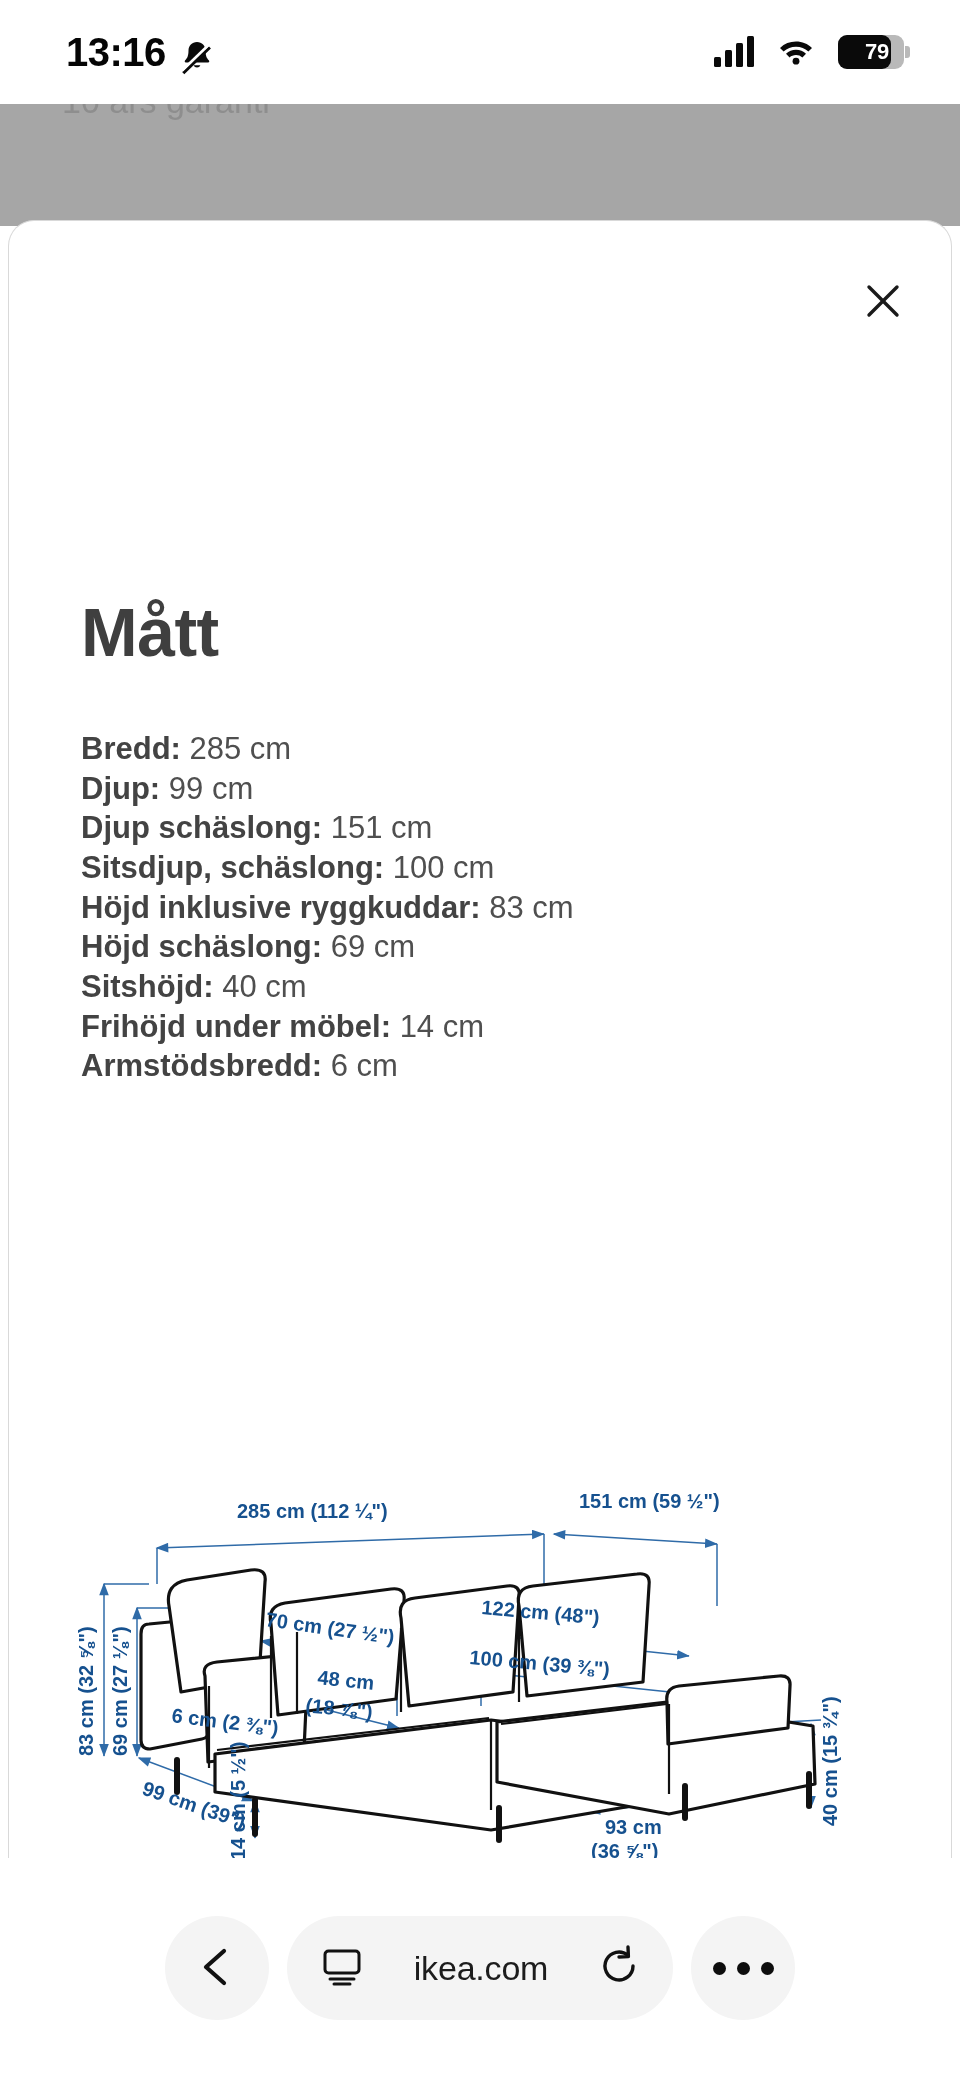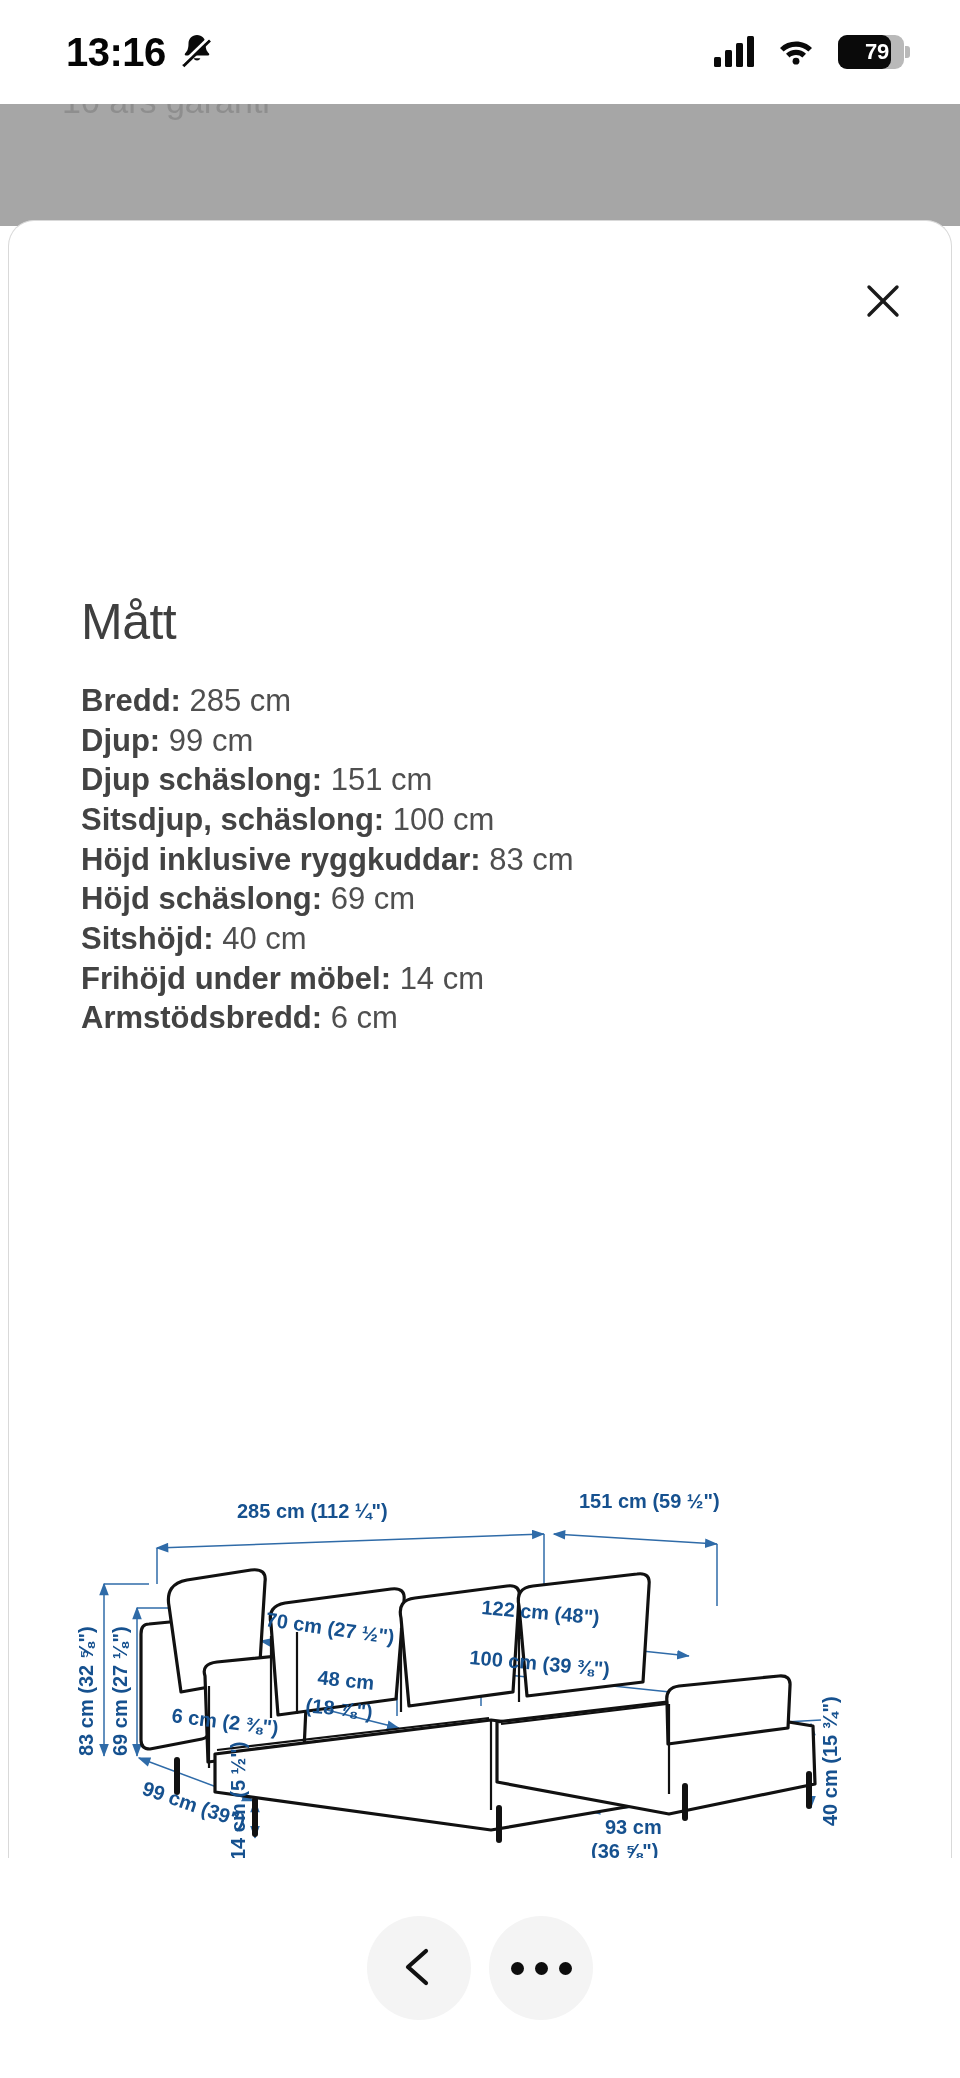--- a/index.html
+++ b/index.html
@@ -10,21 +10,21 @@
     overflow: hidden;
   }
   .screen { position: relative; width: 960px; height: 2078px; background: #ffffff; }
 
   
   .statusbar {
     position: absolute; top: 0; left: 0; width: 960px; height: 104px;
     background: #ffffff; display: flex; align-items: center;
     justify-content: space-between; padding: 0 56px 0 66px;
   }
-  .sb-left { display: flex; align-items: flex-start; gap: 14px; }
+  .sb-left { display: flex; align-items: flex-end; gap: 14px; }
   .sb-time { font-size: 40px; font-weight: 700; color: #050505; letter-spacing: -0.5px; }
   .sb-right { display: flex; align-items: center; gap: 22px; }
   .bell-muted { width: 34px; height: 38px; position: relative; display: block; }
   .signal { display: flex; align-items: flex-end; gap: 4px; height: 30px; }
   .signal i { display: block; width: 7px; background: #0a0a0a; border-radius: 1.5px; }
   .signal i:nth-child(1){ height: 10px; }
   .signal i:nth-child(2){ height: 17px; }
   .signal i:nth-child(3){ height: 24px; }
   .signal i:nth-child(4){ height: 31px; }
   .battery {
@@ -63,25 +63,25 @@
   }
   .close-btn {
     position: absolute; right: 42px; top: 54px; width: 52px; height: 52px;
     display: flex; align-items: center; justify-content: center;
     background: none; border: none; cursor: pointer;
   }
   .close-btn svg { display: block; }
 
   .sheet-title {
     position: absolute; left: 72px; top: 372px;
-    font-size: 50px; font-weight: 400; color: #3f3f3f; letter-spacing: -0.5px;
+    font-size: 68px; font-weight: 700; color: #3f3f3f; letter-spacing: -0.5px;
   }
 
   .specs {
-    position: absolute; left: 72px; top: 460px; width: 800px;
+    position: absolute; left: 72px; top: 508px; width: 800px;
   }
   .spec-row {
     font-size: 31px; color: #4a4a4a; line-height: 1.28; white-space: nowrap;
   }
   .spec-label { font-weight: 700; color: #434343; }
   .spec-value { font-weight: 400; color: #4f4f4f; }
 
   
   .drawing {
     position: absolute; left: 40px; top: 1235px; width: 880px; height: 430px;
@@ -314,20 +314,36 @@
 
   <div class="browserbar">
     <button class="round-btn">
       <span>
         <svg width="40" height="44" viewBox="0 0 40 44">
           <polyline points="27,6 9,22 27,38" fill="none" stroke="#111" stroke-width="4.2" stroke-linecap="round" stroke-linejoin="round"></polyline>
         </svg>
       </span>
     </button>
 
+    <div class="urlpill">
+      <span>
+        <svg width="42" height="42" viewBox="0 0 42 42">
+          <rect x="4" y="6" width="34" height="22" rx="3.5" fill="none" stroke="#111" stroke-width="3"></rect>
+          <line x1="9" y1="34" x2="33" y2="34" stroke="#111" stroke-width="3" stroke-linecap="round"></line>
+          <line x1="13" y1="39" x2="29" y2="39" stroke="#111" stroke-width="3" stroke-linecap="round"></line>
+        </svg>
+      </span>
+      <span class="url-text">ikea.com</span>
+      <span>
+        <svg width="40" height="42" viewBox="0 0 40 42">
+          <path d="M34 21a14 14 0 1 1-5.2-10.9" fill="none" stroke="#111" stroke-width="3.4" stroke-linecap="round"></path>
+          <polyline points="29,2 29.4,11.6 20,12" fill="none" stroke="#111" stroke-width="3.4" stroke-linecap="round" stroke-linejoin="round"></polyline>
+        </svg>
+      </span>
+    </div>
 
     <button class="round-btn">
       <span class="dots">
         <i></i>
           <i></i>
           <i></i>
       </span>
     </button>
   </div>
 

